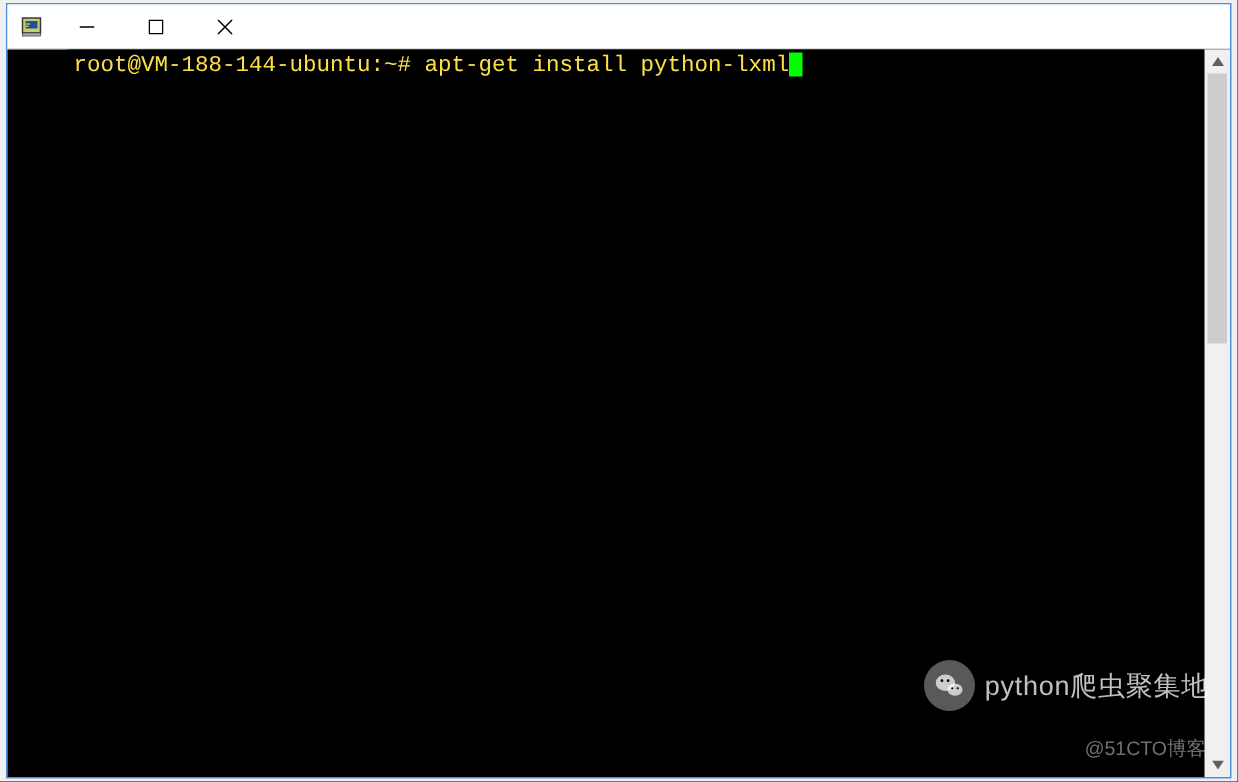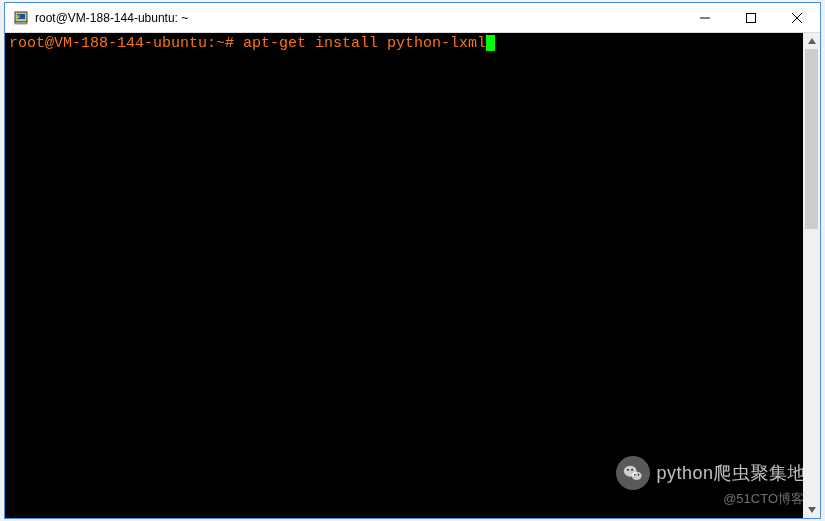--- a/index.html
+++ b/index.html
@@ -59,27 +59,28 @@
     }
     .terminal-wrap {
       flex: 1;
       display: flex;
       background: #000;
       position: relative;
     }
     .terminal {
       flex: 1;
       background: #000;
-      color: #f97316;
+      color: #fde047;
       font-family: "Consolas", "Courier New", monospace;
       font-size: 15px;
       line-height: 18px;
       padding: 2px 4px;
       white-space: pre;
       overflow: hidden;
+      margin-left: 40px;
     }
     .prompt-line { display: inline; }
     .cursor {
       display: inline-block;
       width: 9px;
       height: 16px;
       background: #00ff00;
       vertical-align: text-bottom;
       margin-bottom: 1px;
     }
@@ -134,40 +135,39 @@
       color: rgba(255,255,255,0.75);
       font-size: 18px;
       font-family: "Microsoft YaHei", sans-serif;
       letter-spacing: 0.5px;
       text-align: center;
     }
     .wm-sub {
       color: rgba(200,200,200,0.55);
       font-size: 13px;
       font-family: "Microsoft YaHei", sans-serif;
-      margin-top: 0;
+      margin-top: 16px;
       margin-right: 2px;
     }
   </style>
 </head>
 <body>
 
 <div class="window">
 
   <div class="titlebar">
     <span class="app-icon">
       <svg viewBox="0 0 16 16" width="16" height="16">
         <rect x="2" y="2" width="12" height="10" fill="#c8cc6d" stroke="#3a3a3a" stroke-width="1"></rect>
         <rect x="4" y="4" width="8" height="5" fill="#2050a0"></rect>
         <rect x="2" y="12" width="12" height="2" fill="#b0b0b0" stroke="#3a3a3a" stroke-width="0.5"></rect>
         <line x1="4" y1="6" x2="7" y2="6" stroke="#ffff00" stroke-width="0.8"></line>
         <line x1="4" y1="7.5" x2="6" y2="7.5" stroke="#ffff00" stroke-width="0.8"></line>
       </svg>
     </span>
-    <span class="title-text">root@VM-188-144-ubuntu: ~</span>
     <div class="win-controls">
       <button class="win-btn">
         <svg width="10" height="10" viewBox="0 0 10 10">
           <line x1="0" y1="5" x2="10" y2="5" stroke="#000" stroke-width="1"></line>
         </svg>
       </button>
       <button class="win-btn">
         <svg width="10" height="10" viewBox="0 0 10 10">
           <rect x="0.5" y="0.5" width="9" height="9" fill="none" stroke="#000" stroke-width="1"></rect>
         </svg>

